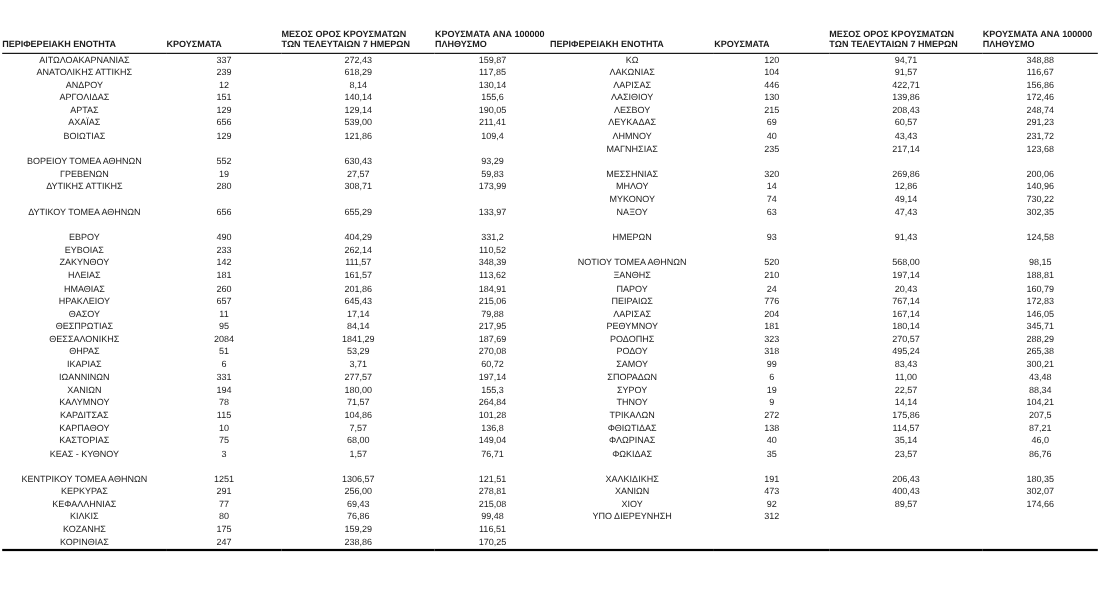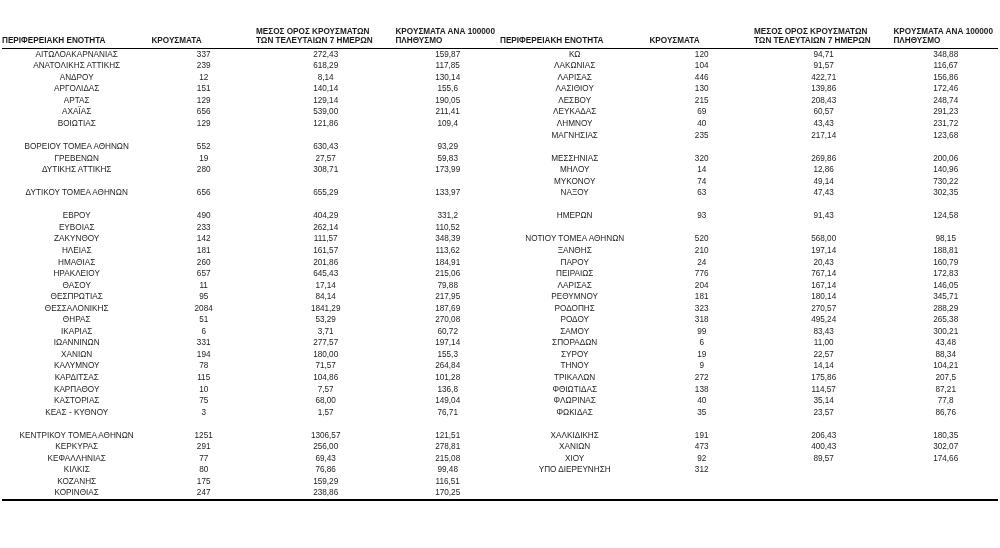--- a/index.html
+++ b/index.html
@@ -489,21 +489,21 @@
         <tr>
           <td>ΦΘΙΩΤΙΔΑΣ</td>
           <td>138</td>
           <td>114,57</td>
           <td>87,21</td>
         </tr>
         <tr>
           <td>ΦΛΩΡΙΝΑΣ</td>
           <td>40</td>
           <td>35,14</td>
-          <td>77,8</td>
+          <td>46,0</td>
         </tr>
         <tr>
           <td>ΦΩΚΙΔΑΣ</td>
           <td>35</td>
           <td>23,57</td>
           <td>86,76</td>
         </tr>
         <tr>
           <td></td>
           <td></td>

